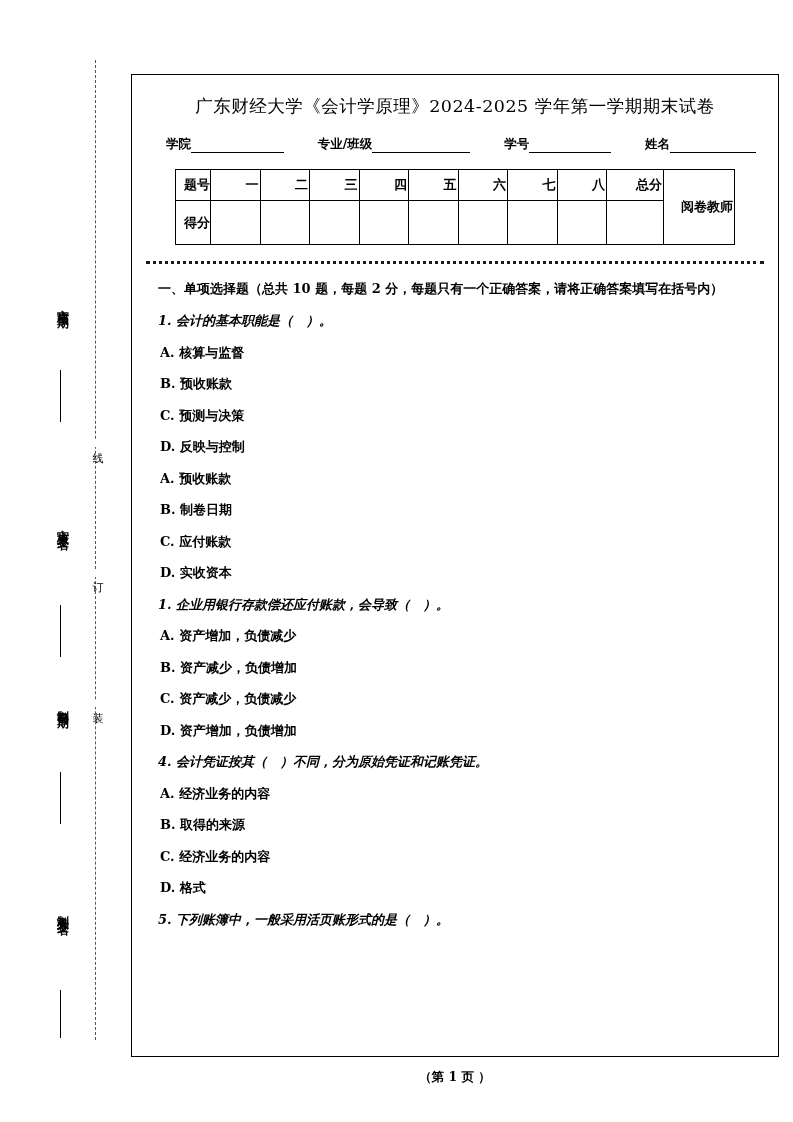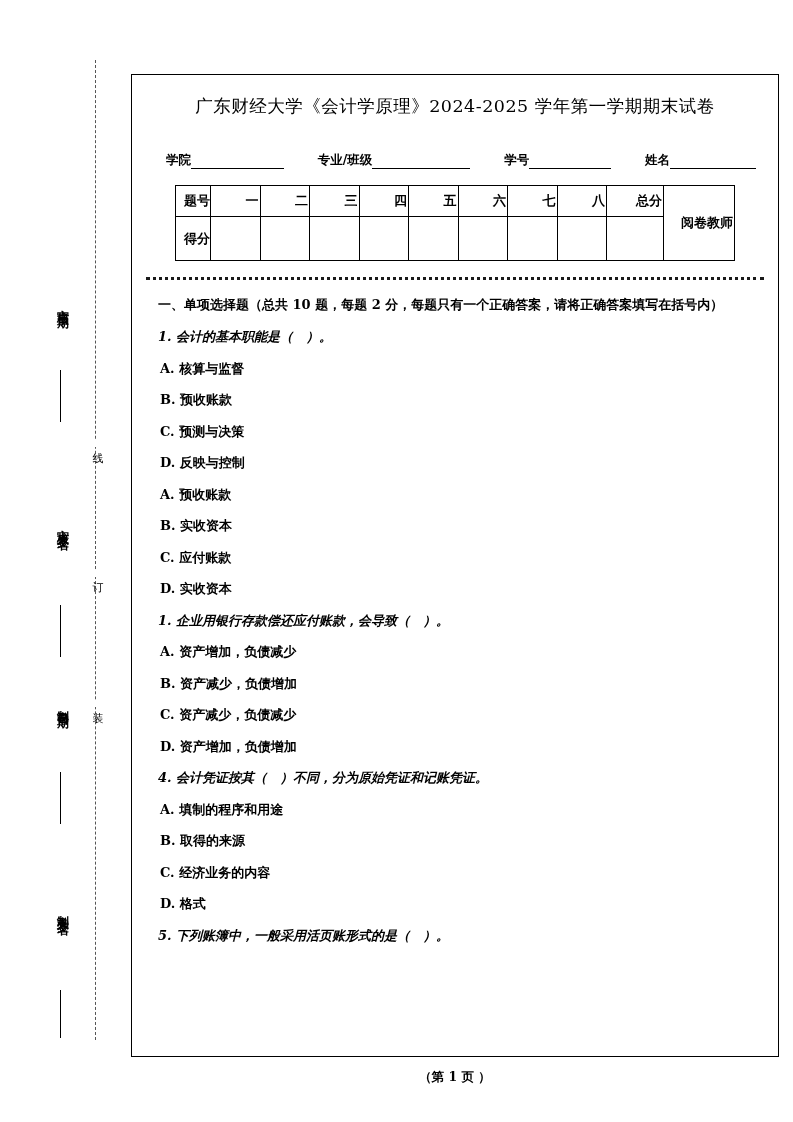--- a/index.html
+++ b/index.html
@@ -68,21 +68,21 @@
 
   .title {
     text-align: center;
     font-size: 17.5px;
     font-weight: normal;
     letter-spacing: 0.5px;
     margin-top: 19px;
   }
 
   .fill-row {
-    margin-top: 34px;
+    margin-top: 18px;
     padding: 0 22px 0 34px;
     font-size: 12.5px;
     display: flex;
     align-items: flex-end;
     justify-content: space-between;
     font-weight: bold;
   }
   .fill-item { display: flex; align-items: flex-end; white-space: nowrap; }
   .fill-item .lbl { font-size: 12.5px; }
   .fill-item .blank {
@@ -233,32 +233,32 @@
   <div class="body">
     <div class="sec-head">一、单项选择题（总共 10 题，每题 2 分，每题只有一个正确答案，请将正确答案填写在括号内）</div>
 
     <div class="q">1. 会计的基本职能是（　）。</div>
     <div class="opt">A. 核算与监督</div>
     <div class="opt">B. 预收账款</div>
     <div class="opt">C. 预测与决策</div>
     <div class="opt">D. 反映与控制</div>
 
     <div class="opt">A. 预收账款</div>
-    <div class="opt">B. 实收资本</div>
+    <div class="opt">B. 制卷日期</div>
     <div class="opt">C. 应付账款</div>
     <div class="opt">D. 实收资本</div>
 
     <div class="q">1. 企业用银行存款偿还应付账款，会导致（　）。</div>
     <div class="opt">A. 资产增加，负债减少</div>
     <div class="opt">B. 资产减少，负债增加</div>
     <div class="opt">C. 资产减少，负债减少</div>
     <div class="opt">D. 资产增加，负债增加</div>
 
     <div class="q">4. 会计凭证按其（　）不同，分为原始凭证和记账凭证。</div>
-    <div class="opt">A. 填制的程序和用途</div>
+    <div class="opt">A. 经济业务的内容</div>
     <div class="opt">B. 取得的来源</div>
     <div class="opt">C. 经济业务的内容</div>
     <div class="opt">D. 格式</div>
 
     <div class="q">5. 下列账簿中，一般采用活页账形式的是（　）。</div>
   </div>
 </div>
 
 <div class="footer">（第 1 页 ）</div>
 

